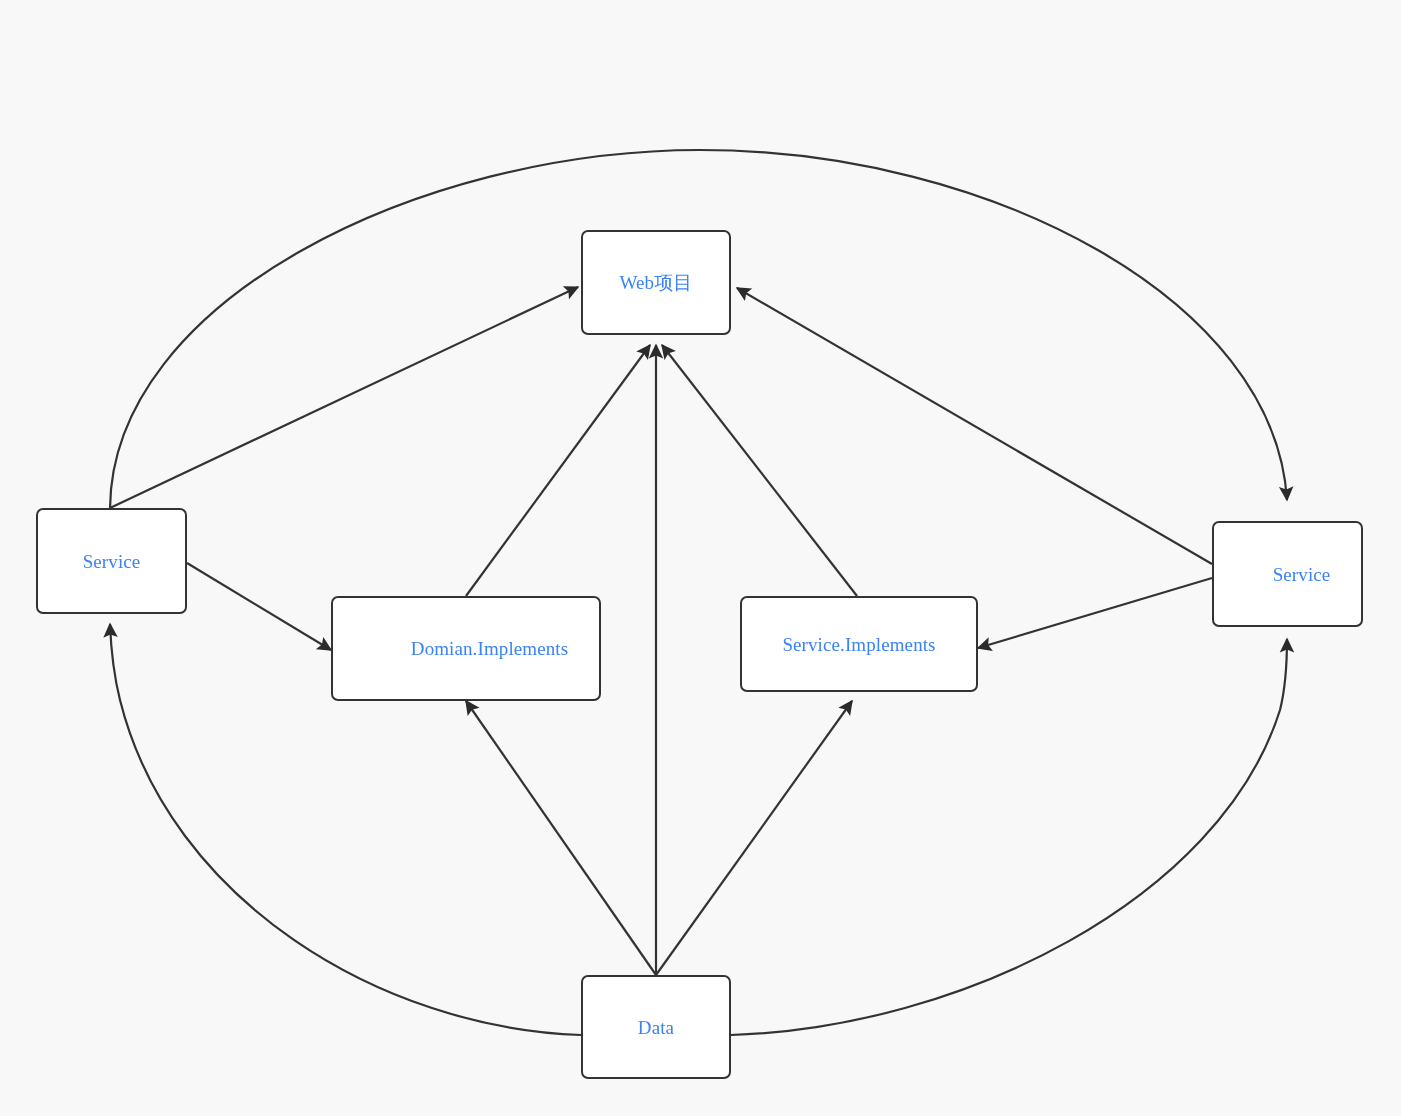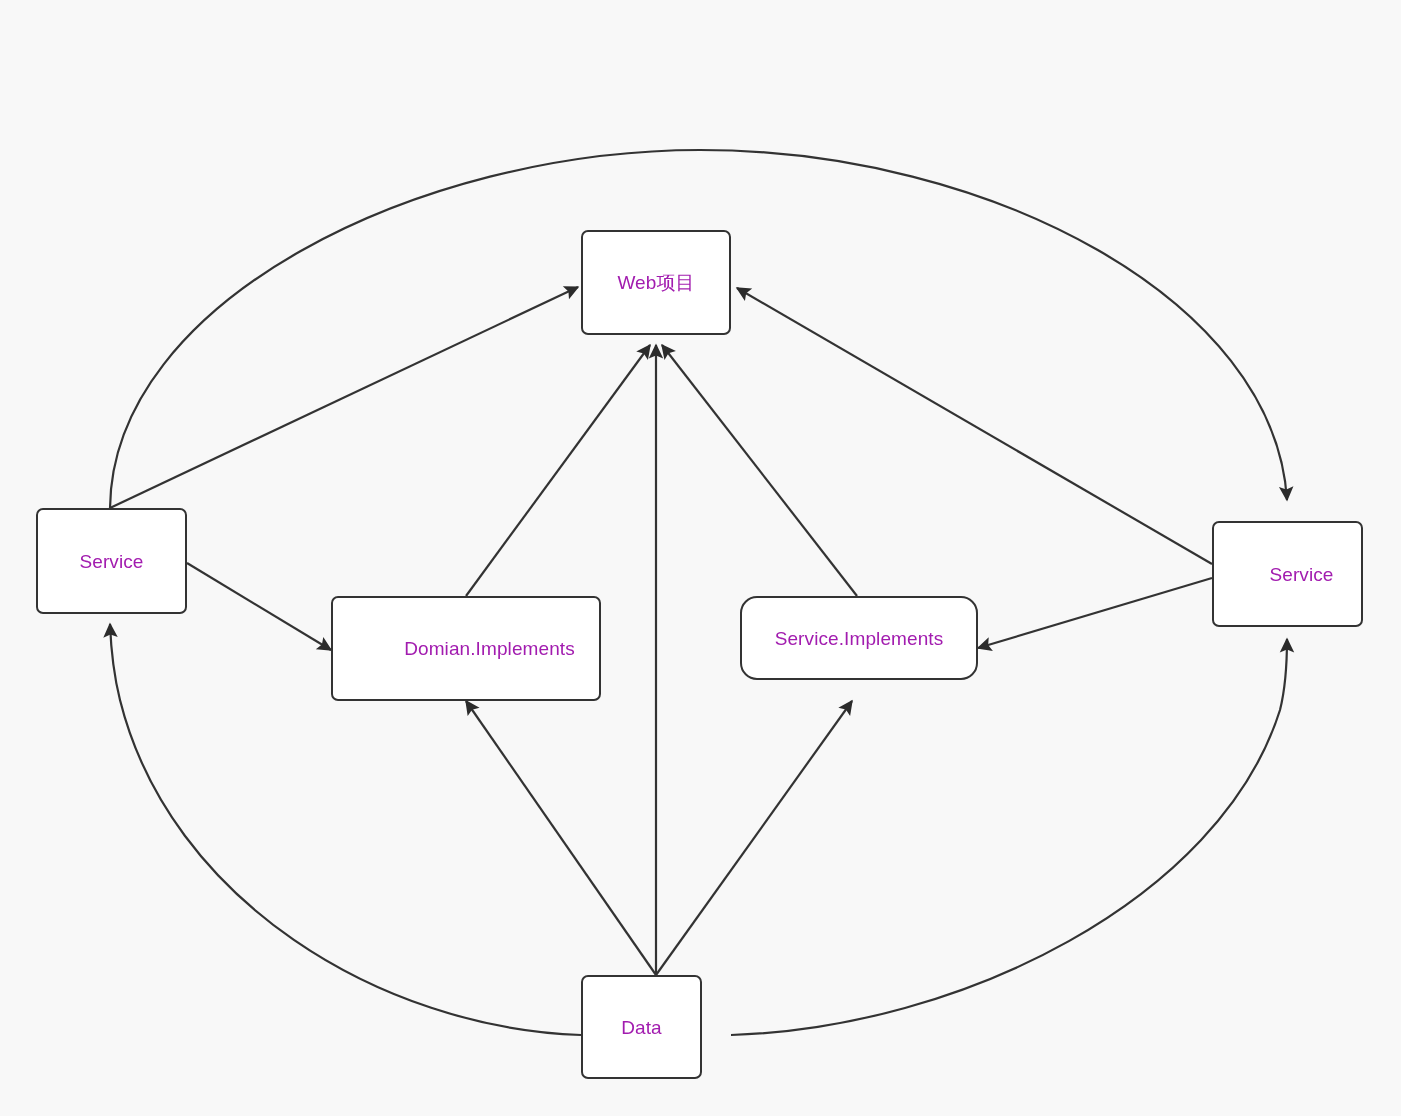--- a/index.html
+++ b/index.html
@@ -33,25 +33,26 @@
     background: #ffffff;
     border: 2.2px solid #333333;
     border-radius: 7px;
     display: flex;
     align-items: center;
     justify-content: center;
     z-index: 5;
   }
   .node-label {
     font-size: 19px;
-    color: #a21caf;
+    color: #3b82f6;
     line-height: 1;
     letter-spacing: 0.1px;
     white-space: nowrap;
     user-select: none;
+    font-family: Liberation Serif, serif;
   }
   .edge-path {
     fill: none;
     stroke: #333333;
     stroke-width: 2.2px;
     stroke-linecap: butt;
   }
   .edge-arrowhead {
     fill: #2b2b2b;
     stroke: none;
@@ -99,25 +100,25 @@
   </div>
 
   <div class="node" style="left:36px; top:508px; width:151px; height:106px;">
     <span class="node-label">Service</span>
   </div>
 
   <div class="node" style="left:331px; top:596px; width:270px; height:105px;padding-left:47px;">
     <span class="node-label">Domian.Implements</span>
   </div>
 
-  <div class="node" style="left:740px; top:596px; width:238px; height:84px;border-radius:17px;">
+  <div class="node" style="left:740px; top:596px; width:238px; height:96px;">
     <span class="node-label">Service.Implements</span>
   </div>
 
   <div class="node" style="left:1212px; top:521px; width:151px; height:106px;padding-left:28px;">
     <span class="node-label">Service</span>
   </div>
 
-  <div class="node" style="left:581px; top:975px; width:121px; height:104px;">
+  <div class="node" style="left:581px; top:975px; width:150px; height:104px;">
     <span class="node-label">Data</span>
   </div>
 
 </div>
 
 </body></html>

